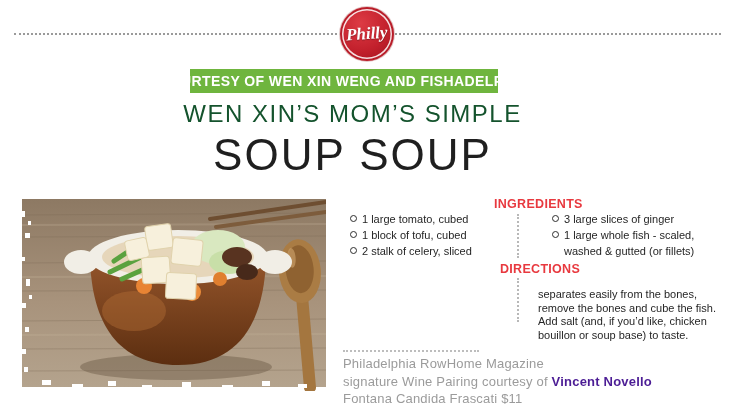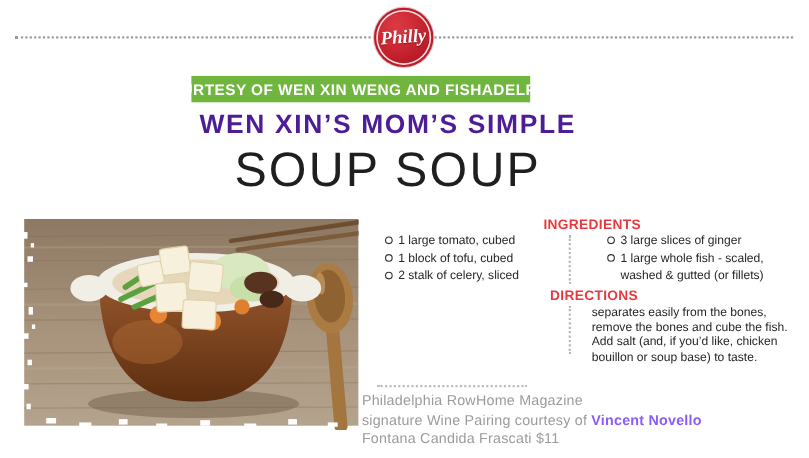--- a/index.html
+++ b/index.html
@@ -9,27 +9,27 @@
   
   .top-rule { position:absolute; left:14px; right:14px; top:33px; border-top:2px dotted #9a9a9a; }
   .logo { position:absolute; left:340px; top:7px; width:54px; height:54px; border-radius:50%;
           background:radial-gradient(circle at 38% 30%, #dd3b44 0%, #c2202c 55%, #9c0f1c 100%);
           box-shadow:0 0 0 1px #e3c9c9, inset 0 0 0 2px #b81d29, inset 0 0 0 3.5px rgba(255,255,255,.85);
           display:flex; align-items:center; justify-content:center; }
   .logo-text { color:#fff; font-family:"Liberation Serif", serif; font-style:italic; font-weight:bold;
                font-size:17px; transform:rotate(-4deg); text-shadow:0 1px 1px rgba(0,0,0,.3); }
 
   
-  .banner { position:absolute; left:174px; top:69px; width:308px; height:24px; background:#6FB53E;
+  .banner { position:absolute; left:190px; top:69px; width:308px; height:24px; background:#6FB53E;
             color:#fff; font-size:14px; font-weight:bold; letter-spacing:.4px;
             display:flex; align-items:center; justify-content:center; white-space:nowrap; }
 
   
   .title1 { position:absolute; left:0; right:30px; top:100px; text-align:center;
-            font-size:24px; letter-spacing:1.5px; color:#4c1d95; font-weight:bold; }
+            font-size:24px; letter-spacing:1.5px; color:#14532d; font-weight:normal; }
   .title2 { position:absolute; left:0; right:30px; top:130px; text-align:center;
             font-size:44px; letter-spacing:2px; color:#1f1f1f; font-weight:normal; }
 
   
   .photo { position:absolute; left:14px; top:199px; width:312px; height:192px; }
 
   
   .sec-head { position:absolute; color:#E8393F; font-size:12.5px; font-weight:bold; letter-spacing:.3px; }
   .head-ingredients { left:494px; top:197px; }
   .head-directions  { left:500px; top:262px; }
@@ -44,26 +44,26 @@
   .ing-left  .ing-txt { white-space:nowrap; }
   .ing-right .ing-txt { width:152px; }
 
   .vdots { position:absolute; left:517px; width:0; border-left:2px dotted #b8b8b8; }
   .vdots1 { top:214px; height:44px; }
   .vdots2 { top:278px; height:44px; }
 
   
   .dir-col { position:absolute; top:278px; font-size:11px; line-height:13.6px; color:#262626; }
   .dir-left  { left:345px; width:188px; }
-  .dir-right { left:538px; width:196px; }
+  .dir-right { left:538px; width:196px;margin-top:10px; }
 
   
   .foot-rule { position:absolute; left:343px; top:350px; width:136px; border-top:2px dotted #bdbdbd; }
-  .footer { position:absolute; left:329px; top:355px; font-size:13px; line-height:17.5px; color:#9b9b9b; letter-spacing:.2px; }
-  .footer b { color:#8b5cf6; font-weight:bold; }
+  .footer { position:absolute; left:343px; top:355px; font-size:13px; line-height:17.5px; color:#9b9b9b; letter-spacing:.2px; }
+  .footer b { color:#4c1d95; font-weight:bold; }
 </style>
 </head>
 <body>
 
 <div class="sheet">
 
   <div class="top-rule"></div>
   <div class="logo">
     <span class="logo-text">Philly</span>
   </div>

